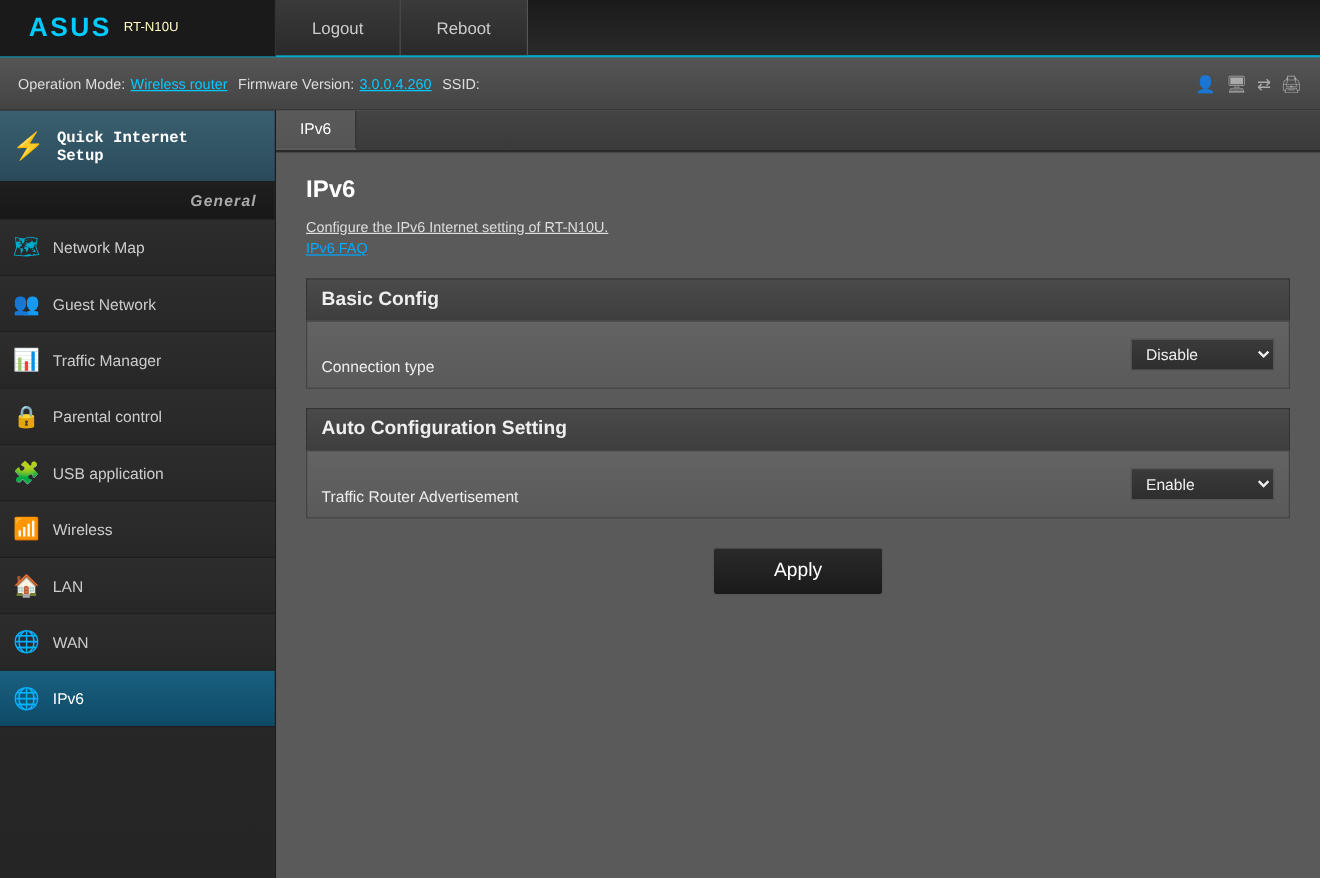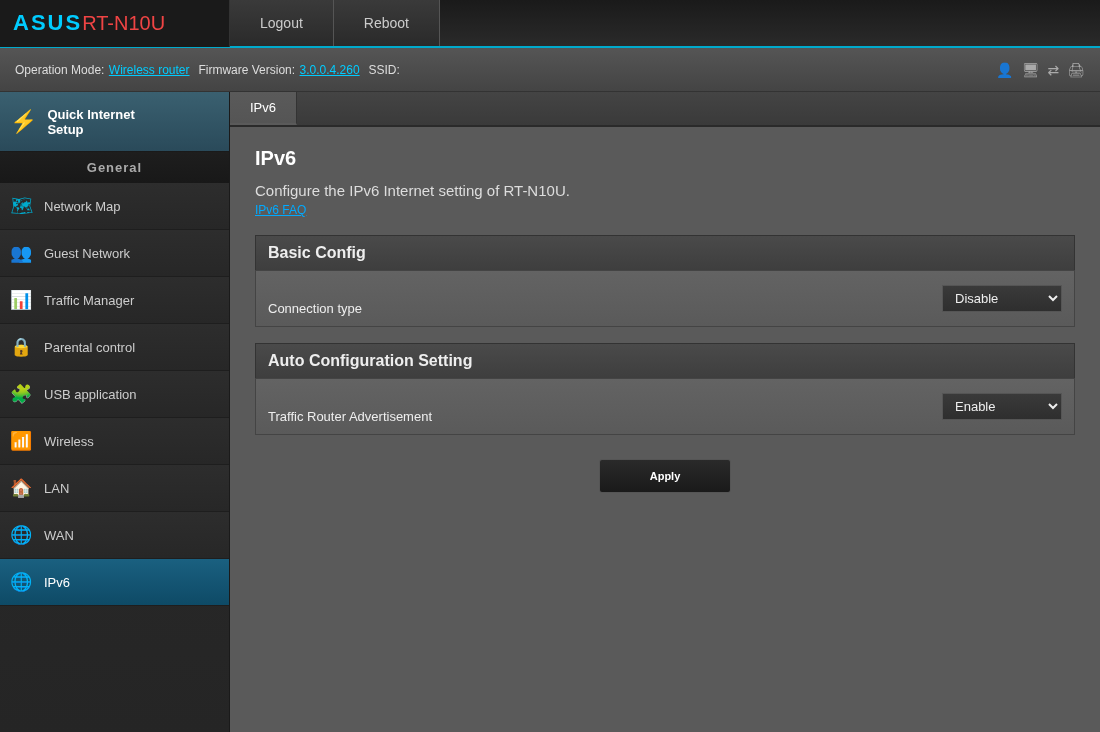--- a/index.html
+++ b/index.html
@@ -6,27 +6,27 @@
     body { width: 1100px; height: 732px; overflow: hidden; font-family: Arial, sans-serif; background: #4a4a4a; }
 
     
     .top-bar {
       display: flex; align-items: center; height: 48px;
       background: linear-gradient(180deg, #1a1a1a 0%, #2a2a2a 100%);
       border-bottom: 2px solid #00aacc;
     }
     .logo-area {
       width: 230px; height: 48px; background: #1a1a1a;
-      display: flex; align-items: center; padding-left: 13px;
+      display: flex; align-items: center; padding-left: 24px;
       border-right: 1px solid #333;
     }
     .logo-text {
       color: #00ccff; font-size: 22px; font-weight: bold; letter-spacing: 2px;
     }
-    .logo-model { color: #ef4444; font-size: 20px; }
+    .logo-model { color: #fef9c3; font-size: 11px; margin-left: 10px; }
     .top-nav { display: flex; align-items: flex-start; flex: 1; height: 100%; }
     .top-btn {
       height: 100%; padding: 0 30px; color: #ccc; font-size: 14px;
       background: linear-gradient(180deg, #3a3a3a, #2a2a2a);
       border: none; border-right: 1px solid #555; cursor: pointer;
       display: flex; align-items: center; text-decoration: none;
     }
     .spacer { flex: 1; }
     .lang-btn {
       display: flex; align-items: center; padding: 0 15px; height: 100%;
@@ -54,26 +54,26 @@
       width: 230px; background: linear-gradient(180deg, #2d2d2d, #252525);
       border-right: 1px solid #1a1a1a; overflow-y: auto; flex-shrink: 0;
     }
     .sidebar-quick {
       display: flex; align-items: center; padding: 12px 10px;
       background: linear-gradient(180deg, #3a6070, #2a4a5a);
       cursor: pointer; border-bottom: 1px solid #1a1a1a;
       min-height: 60px;
     }
     .sidebar-quick-icon { font-size: 22px; color: #00ddff; margin-right: 10px; }
-    .sidebar-quick-text { color: #fff; font-size: 13px; font-weight: bold; }
+    .sidebar-quick-text { color: #fff; font-size: 13px; font-weight: bold; font-family: Liberation Mono, monospace; }
 
     .sidebar-section-header {
       background: linear-gradient(180deg, #1e1e1e, #181818);
       color: #aaa; font-size: 13px; font-weight: bold;
-      padding: 8px 15px; text-align: center; letter-spacing: 1px;
+      padding: 8px 15px; text-align: right; letter-spacing: 1px; font-style: italic;
     }
     .sidebar-item {
       display: flex; align-items: center; padding: 12px 10px;
       cursor: pointer; border-bottom: 1px solid #1e1e1e;
       color: #ccc; font-size: 13px;
       background: linear-gradient(180deg, #2d2d2d, #272727);
     }
     .sidebar-item.active {
       background: linear-gradient(180deg, #1a6080, #0e4a66);
       color: #fff;
@@ -94,21 +94,21 @@
       border-right: 1px solid #333;
       background: linear-gradient(180deg, #3d3d3d, #333);
     }
     .content-tab.active {
       background: linear-gradient(180deg, #5a5a5a, #555);
       color: #fff; border-bottom: 2px solid #5a5a5a;
     }
 
     .content-inner { padding: 20px 25px; }
     .page-title { color: #fff; font-size: 20px; font-weight: bold; margin-bottom: 12px; }
-    .page-desc { color: #ddd; font-size: 15px; margin-bottom: 4px; }
+    .page-desc { color: #ddd; font-size: 12px; margin-bottom: 4px; text-decoration: underline; }
     .page-link { color: #00aaff; font-size: 12px; text-decoration: underline; cursor: pointer; margin-bottom: 18px; display: block; }
 
     .config-section { margin-bottom: 16px; }
     .config-section-header {
       background: linear-gradient(180deg, #4a4a4a, #3e3e3e);
       color: #eee; font-size: 16px; font-weight: bold;
       padding: 8px 12px; border: 1px solid #333; border-bottom: none;
     }
     .config-row {
       display: flex; align-items: center;
@@ -119,21 +119,21 @@
     .config-select {
       background: linear-gradient(180deg, #3a3a3a, #2e2e2e);
       color: #eee; font-size: 13px; border: 1px solid #555;
       padding: 4px 8px; cursor: pointer; min-width: 120px;
       appearance: auto;
     }
 
     .apply-area { display: flex; justify-content: center; margin-top: 24px; }
     .apply-btn {
       background: linear-gradient(180deg, #2a2a2a, #1a1a1a);
-      color: #fff; font-size: 11px; font-weight: bold;
+      color: #fff; font-size: 16px; font-weight: normal;
       padding: 10px 50px; border: 1px solid #555; cursor: pointer;
       border-radius: 3px;
     }
   </style>
 </head>
 <body>
 
 <div class="top-bar">
   <div class="logo-area">
     <span class="logo-text">ASUS</span>

